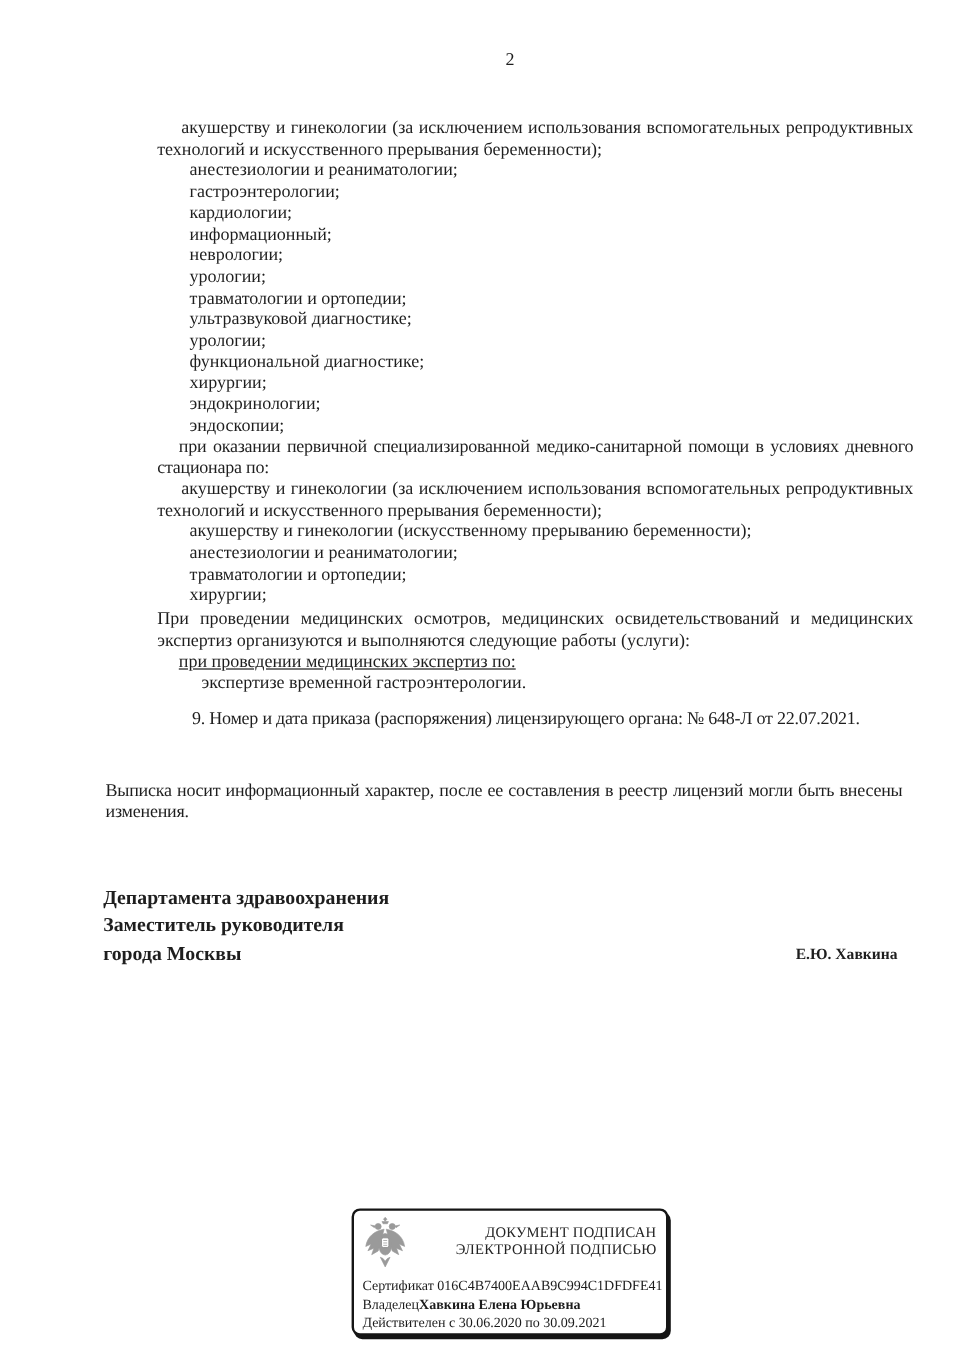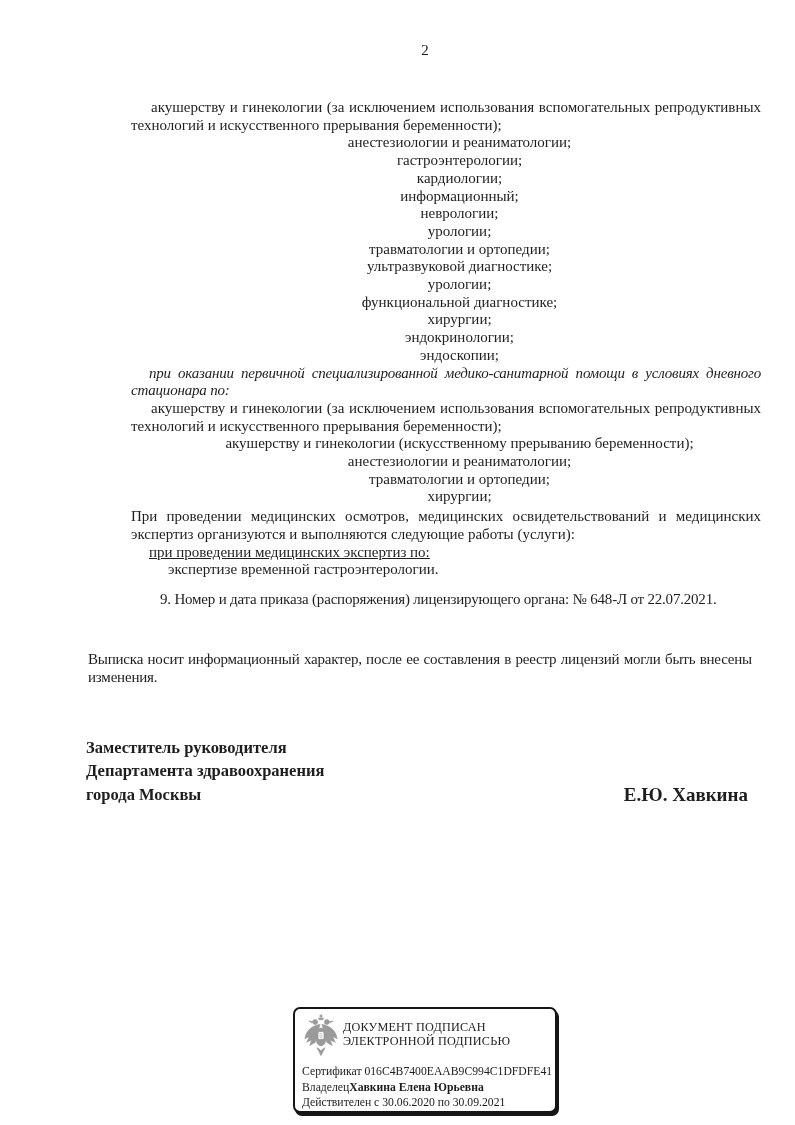--- a/index.html
+++ b/index.html
@@ -16,22 +16,22 @@
     position:absolute;top:42px;left:0;width:850px;
     text-align:center;font-size:15px;
   }
   
   .bodytext{
     position:absolute;left:131px;top:99px;width:630px;
     font-size:15px;line-height:17.7px;
   }
   .para-just{text-align:justify;}
   .ind20{text-indent:20px;}
-  .ind18{text-indent:18px;font-style:italic;}
-  .item{padding-left:27px;text-align:center;}
+  .ind18{text-indent:18px;}
+  .item{padding-left:27px;}
   .item-sm{padding-left:18px;text-decoration:underline;}
   .item-lg{padding-left:37px;}
   .tight{letter-spacing:-0.2px;}
   .mt3{margin-top:2px;}
   
   .orderline{
     position:absolute;left:140px;top:591px;width:640px;
     font-size:15px;white-space:nowrap;letter-spacing:-0.2px;margin-left:20px;
   }
   
@@ -39,35 +39,35 @@
     position:absolute;left:88px;top:650px;width:664px;
     font-size:15px;line-height:18px;text-align:justify;letter-spacing:-0.2px;
   }
   
   .sig{
     position:absolute;left:86px;top:736px;width:662px;height:80px;
     font-weight:bold;font-size:16.5px;line-height:23.3px;
   }
   .sig-name{
     position:absolute;right:0;top:46.6px;
-    font-weight:bold;font-size:19px;white-space:nowrap;
+    font-weight:bold;font-size:13px;white-space:nowrap;
   }
   
   .stamp{
     position:absolute;left:293px;top:1007px;width:260px;height:102px;
     border:2px solid #151515;border-radius:7px;
     box-shadow:2px 3px 0 0 #151515;
     background:#fff;
   }
   .stamp-emblem{
     position:absolute;left:8px;top:4px;width:36px;height:46px;
   }
   .stamp-title{
     position:absolute;left:48px;top:11px;width:204px;
-    text-align:left;font-size:12.2px;line-height:14px;
+    text-align:right;font-size:12.2px;line-height:14px;
     letter-spacing:0.2px;color:#232323;
   }
   .stamp-lines{
     position:absolute;left:7px;top:55px;width:250px;
     font-size:11.7px;line-height:15.6px;color:#1c1c1c;
     white-space:nowrap;overflow:hidden;
   }
   .stamp-lines b{font-weight:bold;}
 </style>
 </head>
@@ -101,22 +101,22 @@
     <div class="para-just mt3">При проведении медицинских осмотров, медицинских освидетельствований и медицинских экспертиз организуются и выполняются следующие работы (услуги):</div>
     <div class="item-sm">при проведении медицинских экспертиз по:</div>
     <div class="item-lg">экспертизе временной гастроэнтерологии.</div>
   </div>
 
   <div class="orderline">9. Номер и дата приказа (распоряжения) лицензирующего органа: № 648-Л от 22.07.2021.</div>
 
   <div class="disclaimer">Выписка носит информационный характер, после ее составления в реестр лицензий могли быть внесены изменения.</div>
 
   <div class="sig">
+    <div>Департамента здравоохранения</div>
     <div>Заместитель руководителя</div>
-    <div>Департамента здравоохранения</div>
     <div>города Москвы</div>
     <div class="sig-name">Е.Ю. Хавкина</div>
   </div>
 
   <div class="stamp">
     <svg class="stamp-emblem" viewBox="0 0 40 50" xmlns="http://www.w3.org/2000/svg">
       <g fill="#9a9a9a" stroke="#9a9a9a" stroke-width="0.6">
         <path d="M20 1 l1.6 1.8 -1.6 1.8 -1.6 -1.8 z"></path>
         <path d="M17 5 h6 l-1 2 h-4 z"></path>
         <circle cx="13.5" cy="9.5" r="2.8"></circle>

